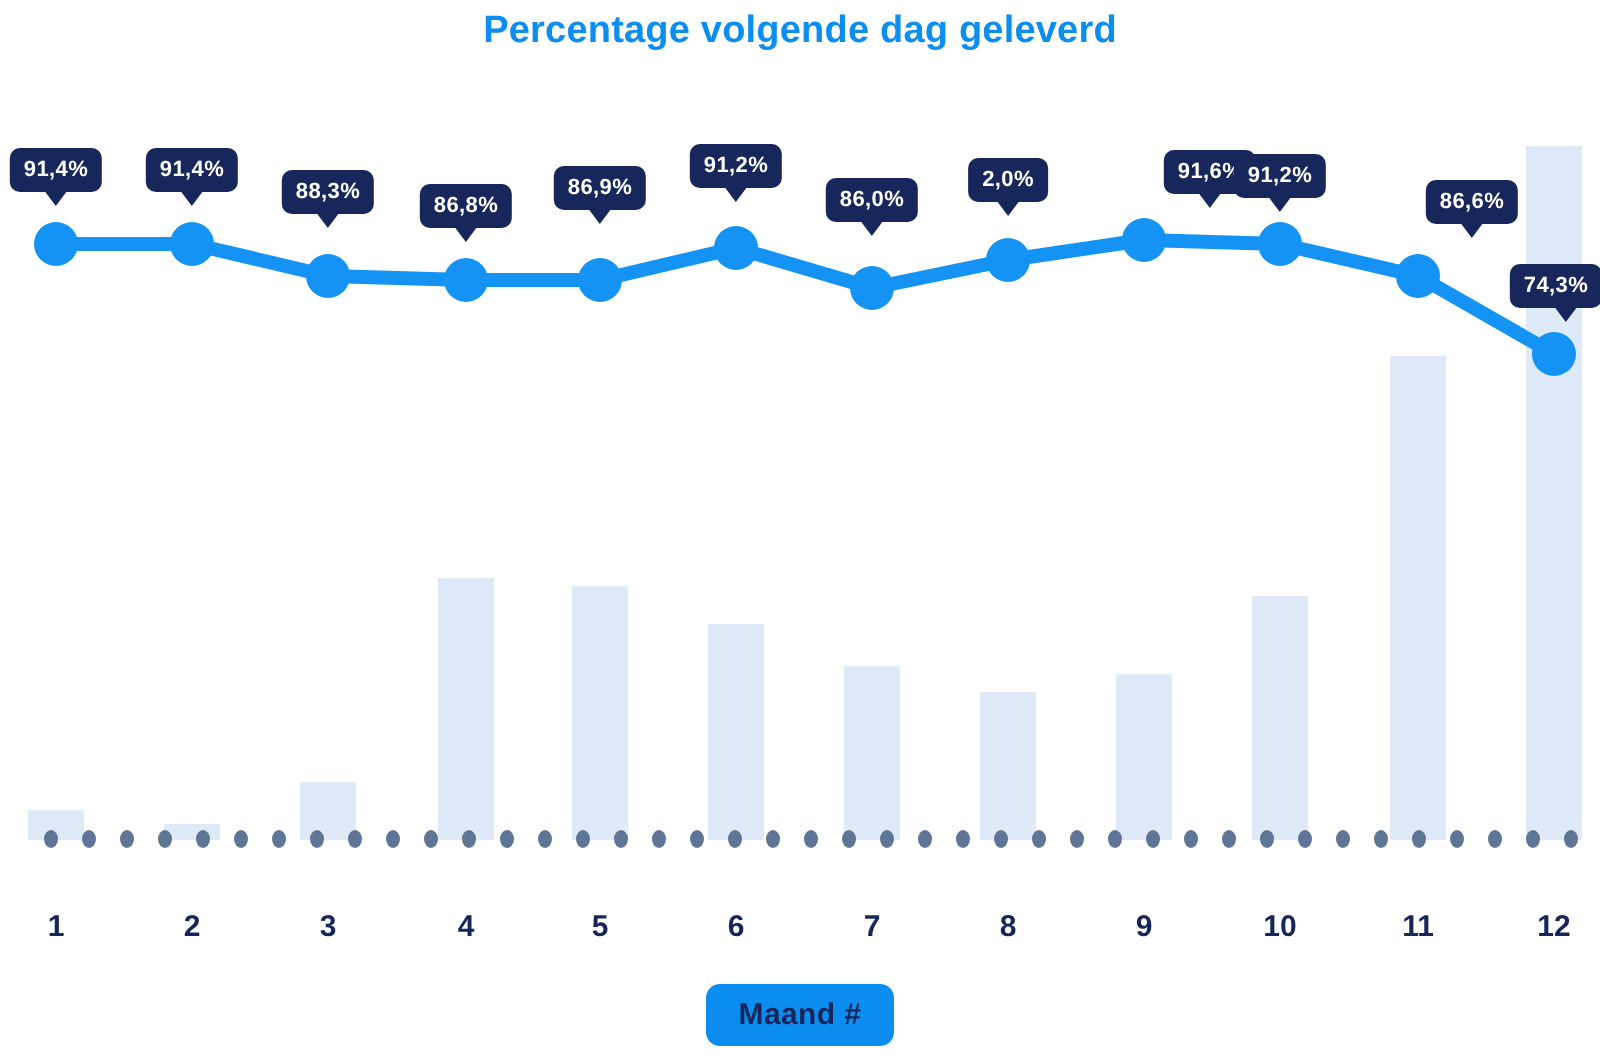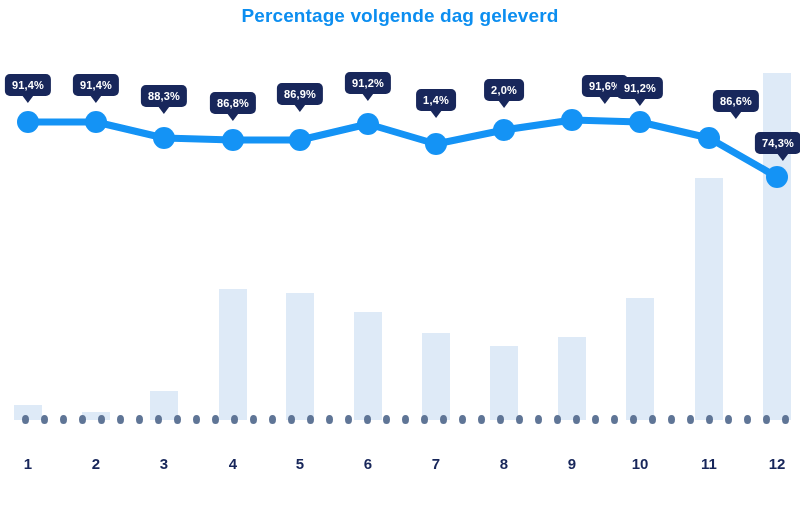--- a/index.html
+++ b/index.html
@@ -231,21 +231,21 @@
     <div class="marker" style="left:640px; top:122px;"></div>
     <div class="marker" style="left:709px; top:138px;"></div>
     <div class="marker" style="left:777px; top:177px;"></div>
 
     <div class="tip" style="left:28px;  top:74px;">91,4%</div>
     <div class="tip" style="left:96px;  top:74px;">91,4%</div>
     <div class="tip" style="left:164px; top:85px;">88,3%</div>
     <div class="tip" style="left:233px; top:92px;">86,8%</div>
     <div class="tip" style="left:300px; top:83px;">86,9%</div>
     <div class="tip" style="left:368px; top:72px;">91,2%</div>
-    <div class="tip" style="left:436px; top:89px;">1,4%</div>
+    <div class="tip" style="left:436px; top:89px;">86,0%</div>
     <div class="tip" style="left:504px; top:79px;">2,0%</div>
     <div class="tip" style="left:605px; top:75px;">91,6%</div>
     <div class="tip" style="left:640px; top:77px;">91,2%</div>
     <div class="tip" style="left:736px; top:90px;">86,6%</div>
     <div class="tip tip-right" style="left:778px; top:132px;">74,3%</div>
 
   </div>
 
   <div class="x-tick" style="left:28px;">1</div>
   <div class="x-tick" style="left:96px;">2</div>
@@ -253,14 +253,17 @@
   <div class="x-tick" style="left:233px;">4</div>
   <div class="x-tick" style="left:300px;">5</div>
   <div class="x-tick" style="left:368px;">6</div>
   <div class="x-tick" style="left:436px;">7</div>
   <div class="x-tick" style="left:504px;">8</div>
   <div class="x-tick" style="left:572px;">9</div>
   <div class="x-tick" style="left:640px;text-align:center;">10</div>
   <div class="x-tick" style="left:709px;">11</div>
   <div class="x-tick" style="left:777px;">12</div>
 
+  <div class="axis-title-wrap">
+    <span class="axis-title">Maand #</span>
+  </div>
 
 </div>
 
 </body></html>

